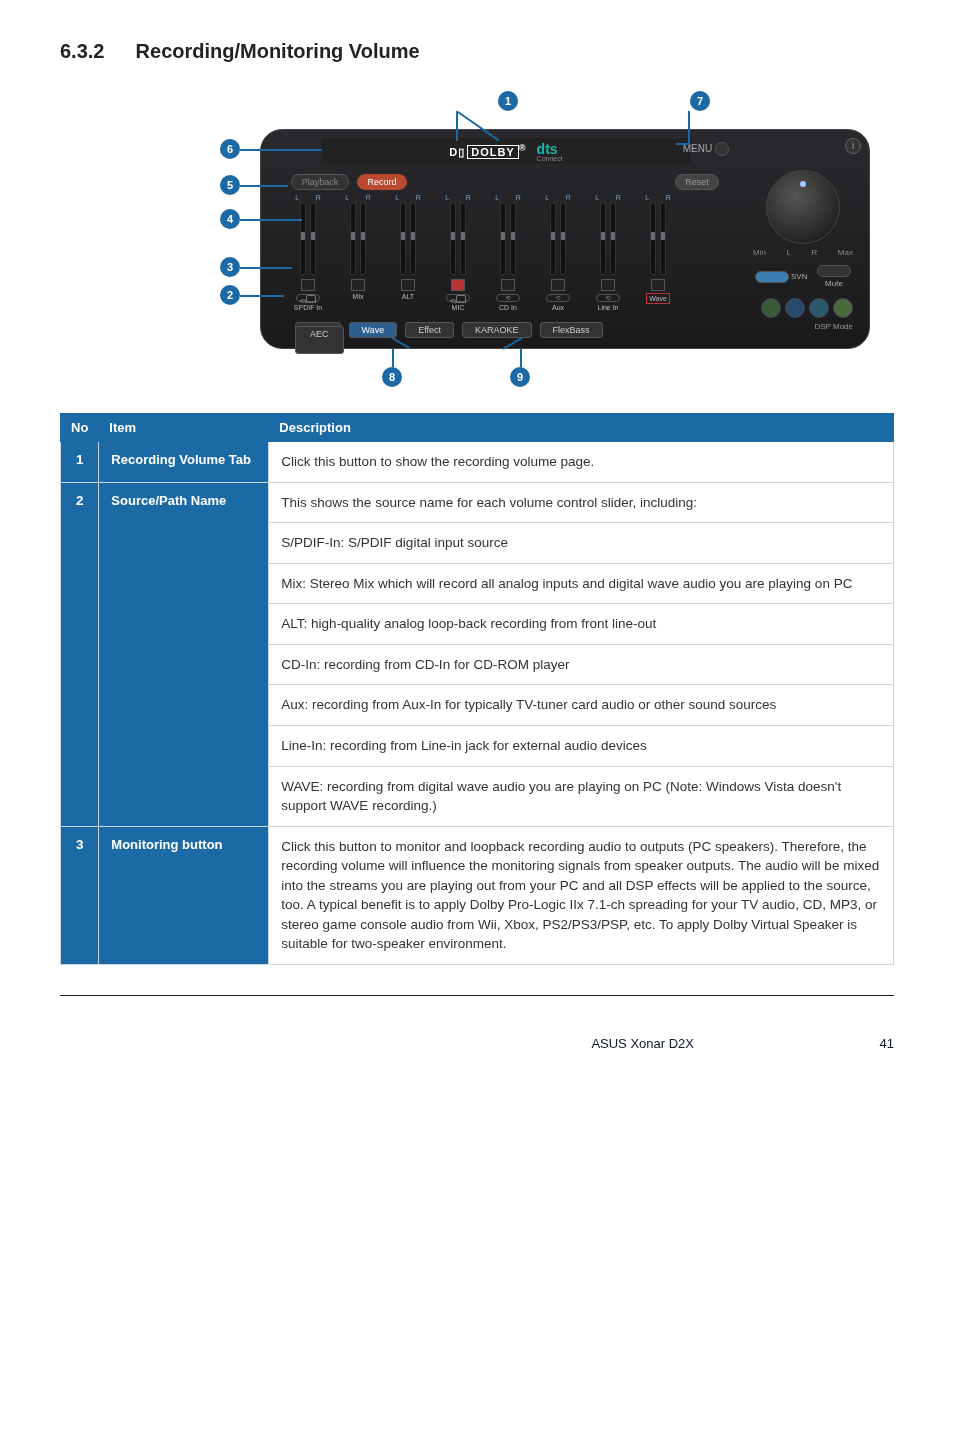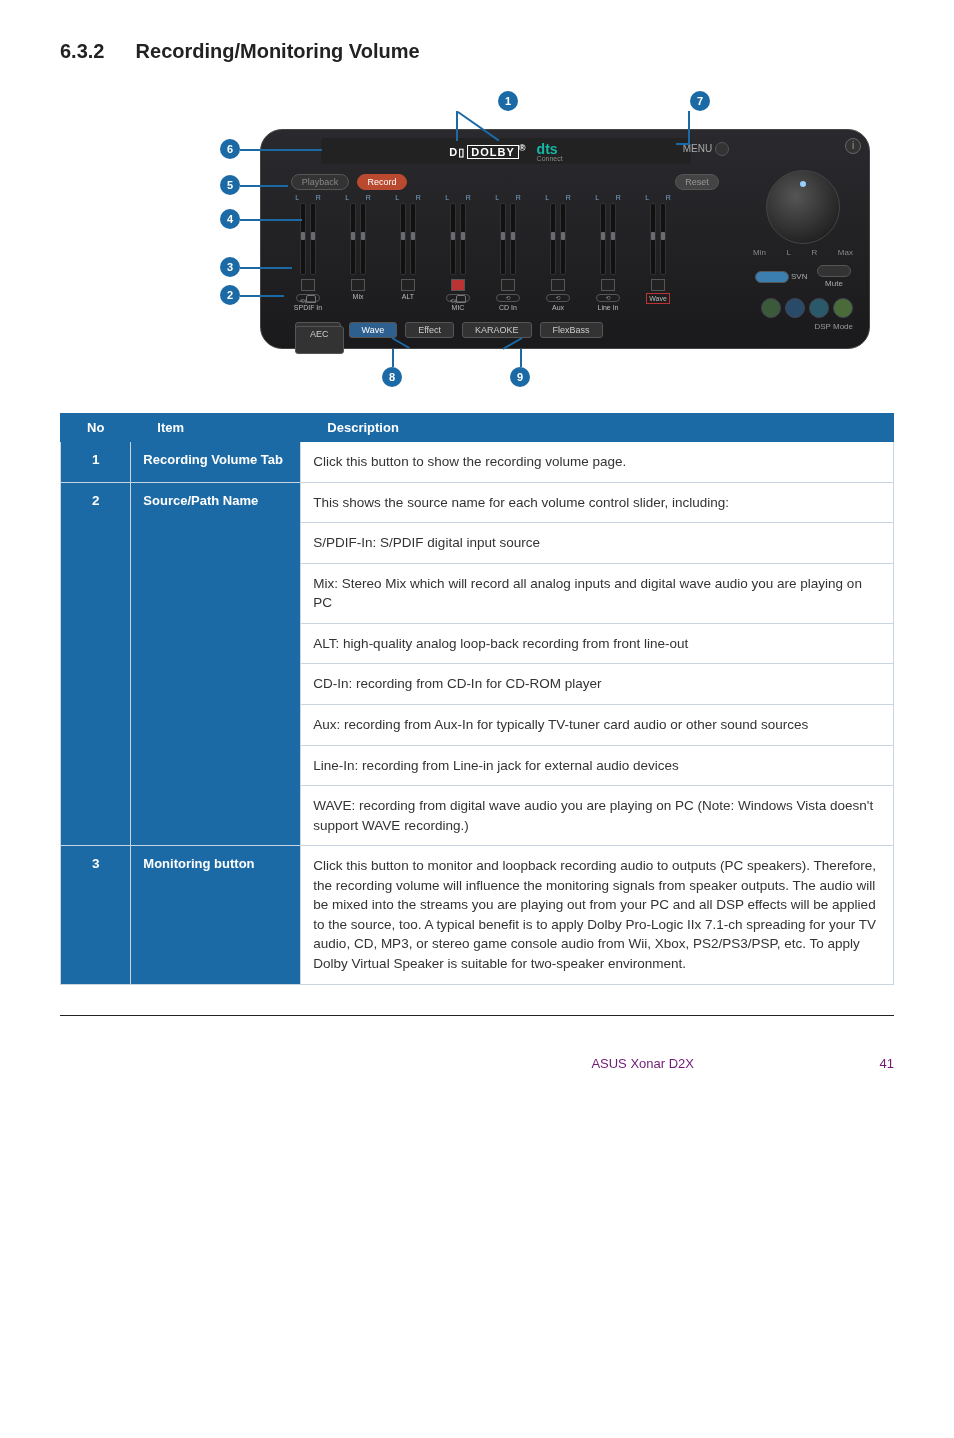--- a/index.html
+++ b/index.html
@@ -84,29 +84,29 @@
   .b6 { left:160px; top:50px; } .l6 { left:180px; top:60px; width:82px; height:2px;}
   .b5 { left:160px; top:86px; } .l5 { left:180px; top:96px; width:48px; height:2px;}
   .b4 { left:160px; top:120px;} .l4 { left:180px; top:130px; width:62px; height:2px;}
   .b3 { left:160px; top:168px;} .l3 { left:180px; top:178px; width:52px; height:2px;}
   .b2 { left:160px; top:196px;} .l2 { left:180px; top:206px; width:44px; height:2px;}
   .b8 { left:322px; top:278px;} .l8 { left:332px; top:260px; width:2px; height:18px;} .l8b{left:332px; top:248px; width:20px; height:2px; transform:rotate(30deg); transform-origin:left center;}
   .b9 { left:450px; top:278px;} .l9 { left:460px; top:260px; width:2px; height:18px;} .l9b{left:440px; top:248px; width:22px; height:2px; transform:rotate(-30deg); transform-origin:right center;}
 
   
   table.desc { width:100%; border-collapse:collapse; font-size:13.5px; }
-  table.desc th { background:#1b6aa5; color:#fff; font-weight:bold; text-align:left; padding:6px 26px; border:1px solid #1b6aa5; font-size:13px;}
+  table.desc th { background:#1b6aa5; color:#fff; font-weight:bold; text-align:left; padding:6px 10px; border:1px solid #1b6aa5; font-size:13px;}
   table.desc th.no { width:36px; text-align:center;}
   table.desc th.item-h { width:170px;}
   table.desc td { border:1px solid #c9d6e2; padding:10px 12px; vertical-align:top; }
   table.desc td.no { background:#1b6aa5; color:#fff; text-align:center; font-weight:bold; width:36px;}
   table.desc td.item { background:#1b6aa5; color:#fff; font-weight:bold; width:170px; font-size:13px;}
   table.desc td.desc-cell { color:#333; line-height:1.45; }
 
-  .footer { margin-top:40px; display:flex; justify-content:flex-end; gap:160px; font-size:13px; color:#701a75; }
+  .footer { margin-top:40px; display:flex; justify-content:flex-end; gap:160px; font-size:13px; color:#0f172a; }
   .footer .pg { width:40px; text-align:right; }
   hr.foot { border:none; border-top:1px solid #222; margin-top:30px; margin-bottom:6px;}
 </style>
 </head>
 <body>
 
 <div class="heading">
   <span class="num">6.3.2</span>
   <span>Recording/Monitoring Volume</span>
 </div>

